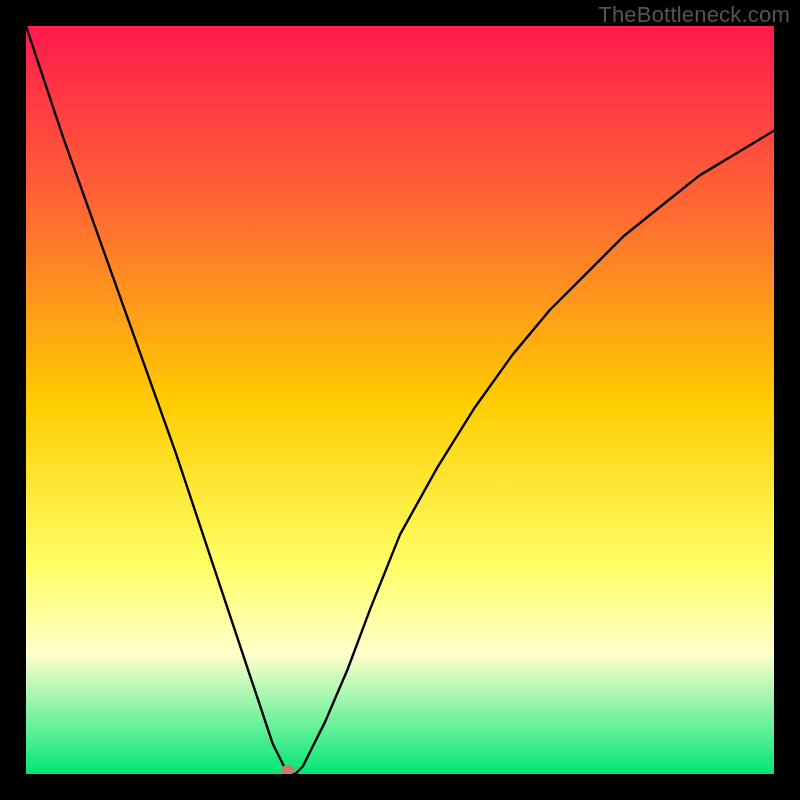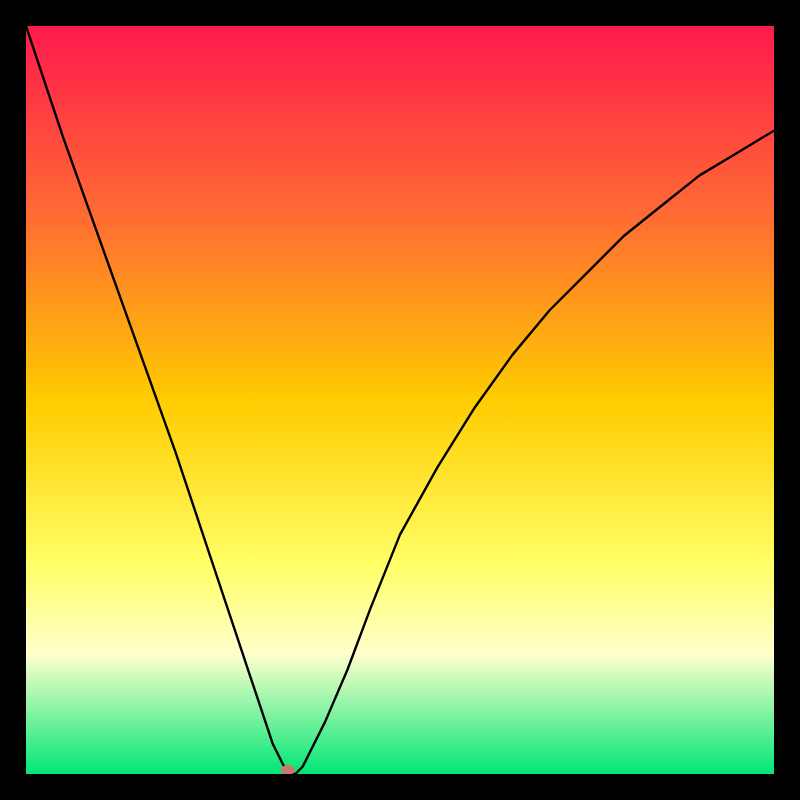--- a/index.html
+++ b/index.html
@@ -38,20 +38,21 @@
     display: block;
     width: 748px;
     height: 748px;
   }
 </style>
 </head>
 <body>
 
 <div class="frame">
 
+  <div class="watermark">TheBottleneck.com</div>
 
   <div class="plot-area">
     <svg viewBox="0 0 748 748" preserveAspectRatio="none">
       <defs>
         <linearGradient id="bg-grad" x1="0" y1="0" x2="0" y2="1">
         <stop offset="0%" stop-color="#ff1a4d"></stop>
             <stop offset="25%" stop-color="#ff6a33"></stop>
             <stop offset="50%" stop-color="#ffcc00"></stop>
             <stop offset="72%" stop-color="#ffff66"></stop>
             <stop offset="84%" stop-color="#ffffcc"></stop>

